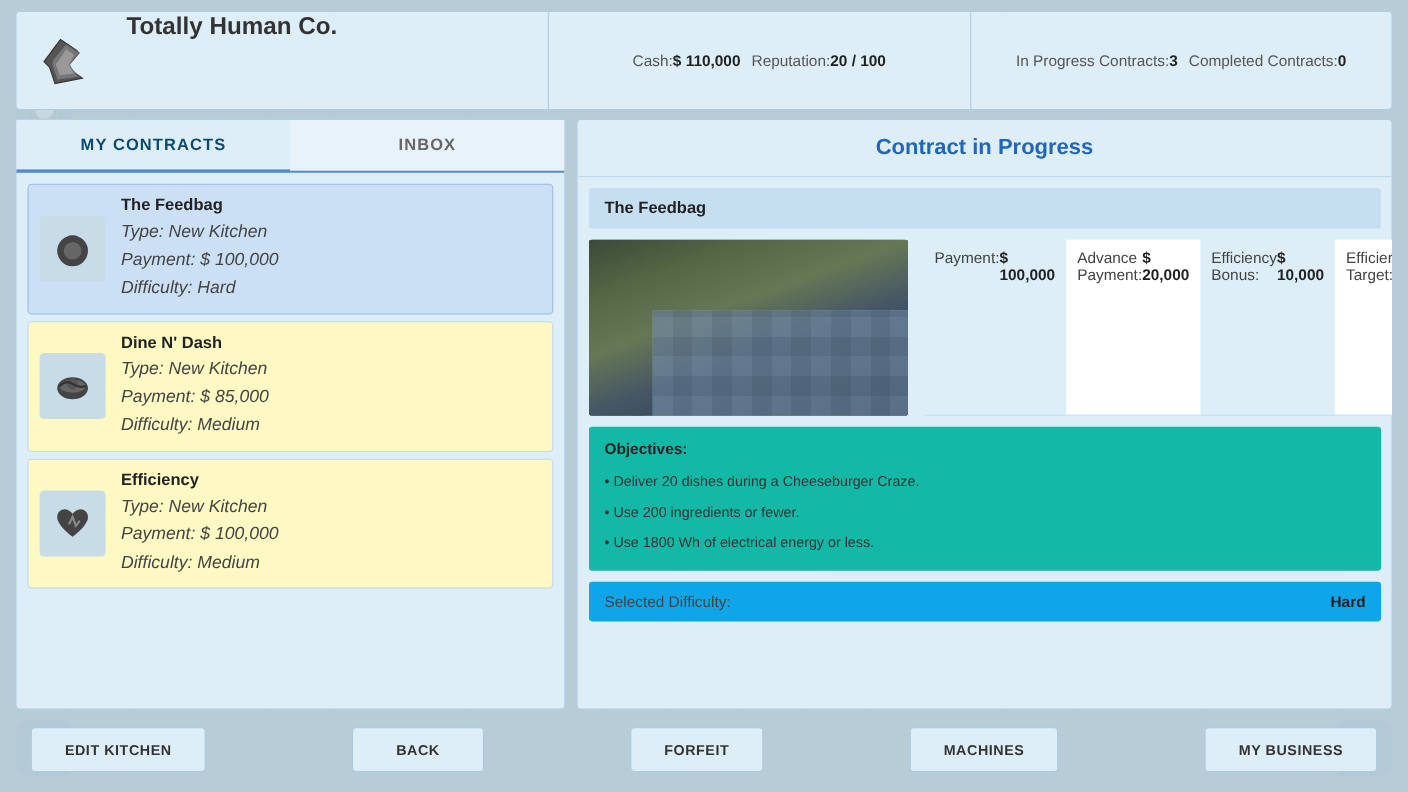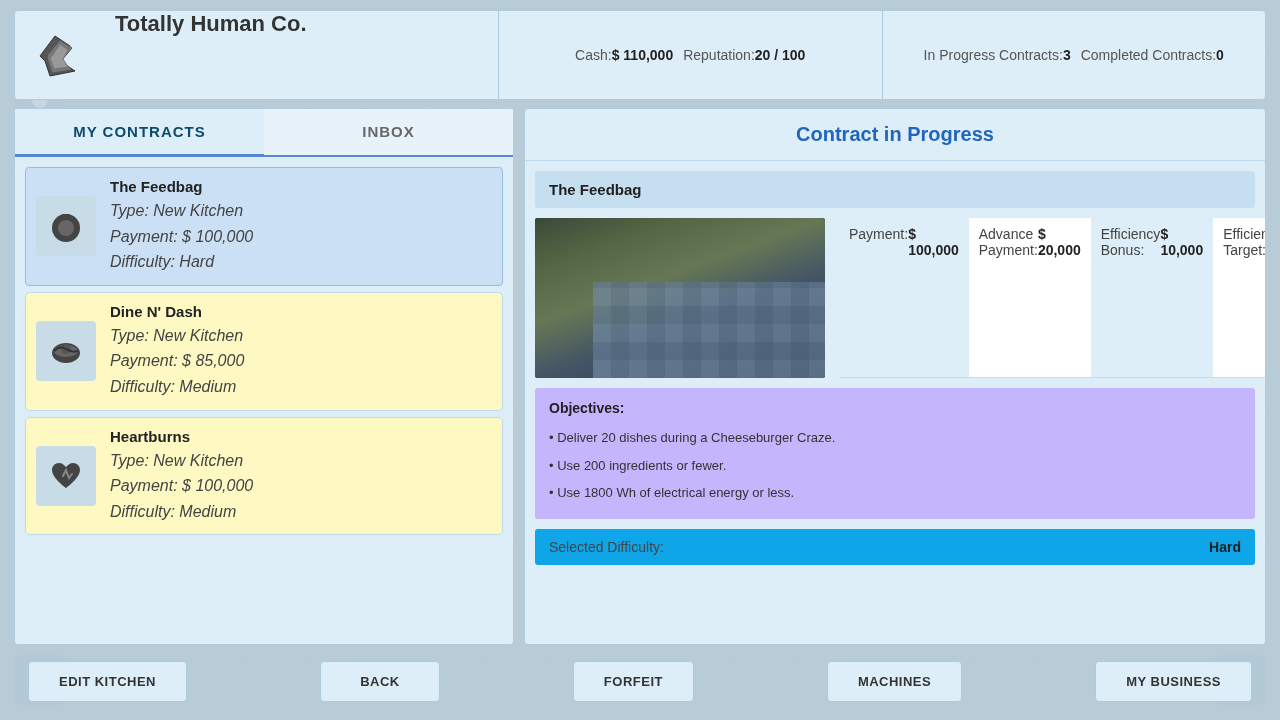--- a/index.html
+++ b/index.html
@@ -319,21 +319,21 @@
     }
     .financial-label {
       color: #444;
     }
     .financial-value {
       font-weight: bold;
       color: #222;
     }
 
     .objectives-section {
-      background: #c4b5fd;
+      background: #14b8a6;
       border-radius: 3px;
       padding: 12px 14px;
       flex-shrink: 0;
     }
     .objectives-title {
       font-size: 14px;
       font-weight: bold;
       color: #222;
       margin-bottom: 8px;
     }
@@ -491,21 +491,21 @@
         </div>
 
         <div class="contract-item">
           <div class="contract-icon">
             <svg width="40" height="40" viewBox="0 0 40 40">
               <path d="M20,32 C20,32 6,22 6,14 C6,10 9,7 13,7 C16,7 18,9 20,11 C22,9 24,7 27,7 C31,7 34,10 34,14 C34,22 20,32 20,32 Z" fill="#444"></path>
               <path d="M17,20 L20,14 L23,22 L26,18" stroke="#888" fill="none" stroke-width="2" stroke-linecap="round"></path>
             </svg>
           </div>
           <div class="contract-info">
-            <div class="contract-name">Heartburns</div>
+            <div class="contract-name">Efficiency</div>
             <div class="contract-detail">Type: New Kitchen</div>
             <div class="contract-detail">Payment: $ 100,000</div>
             <div class="contract-detail">Difficulty: Medium</div>
           </div>
         </div>
       </div>
     </div>
 
     <div class="right-panel">
       <div class="contract-header">Contract in Progress</div>

